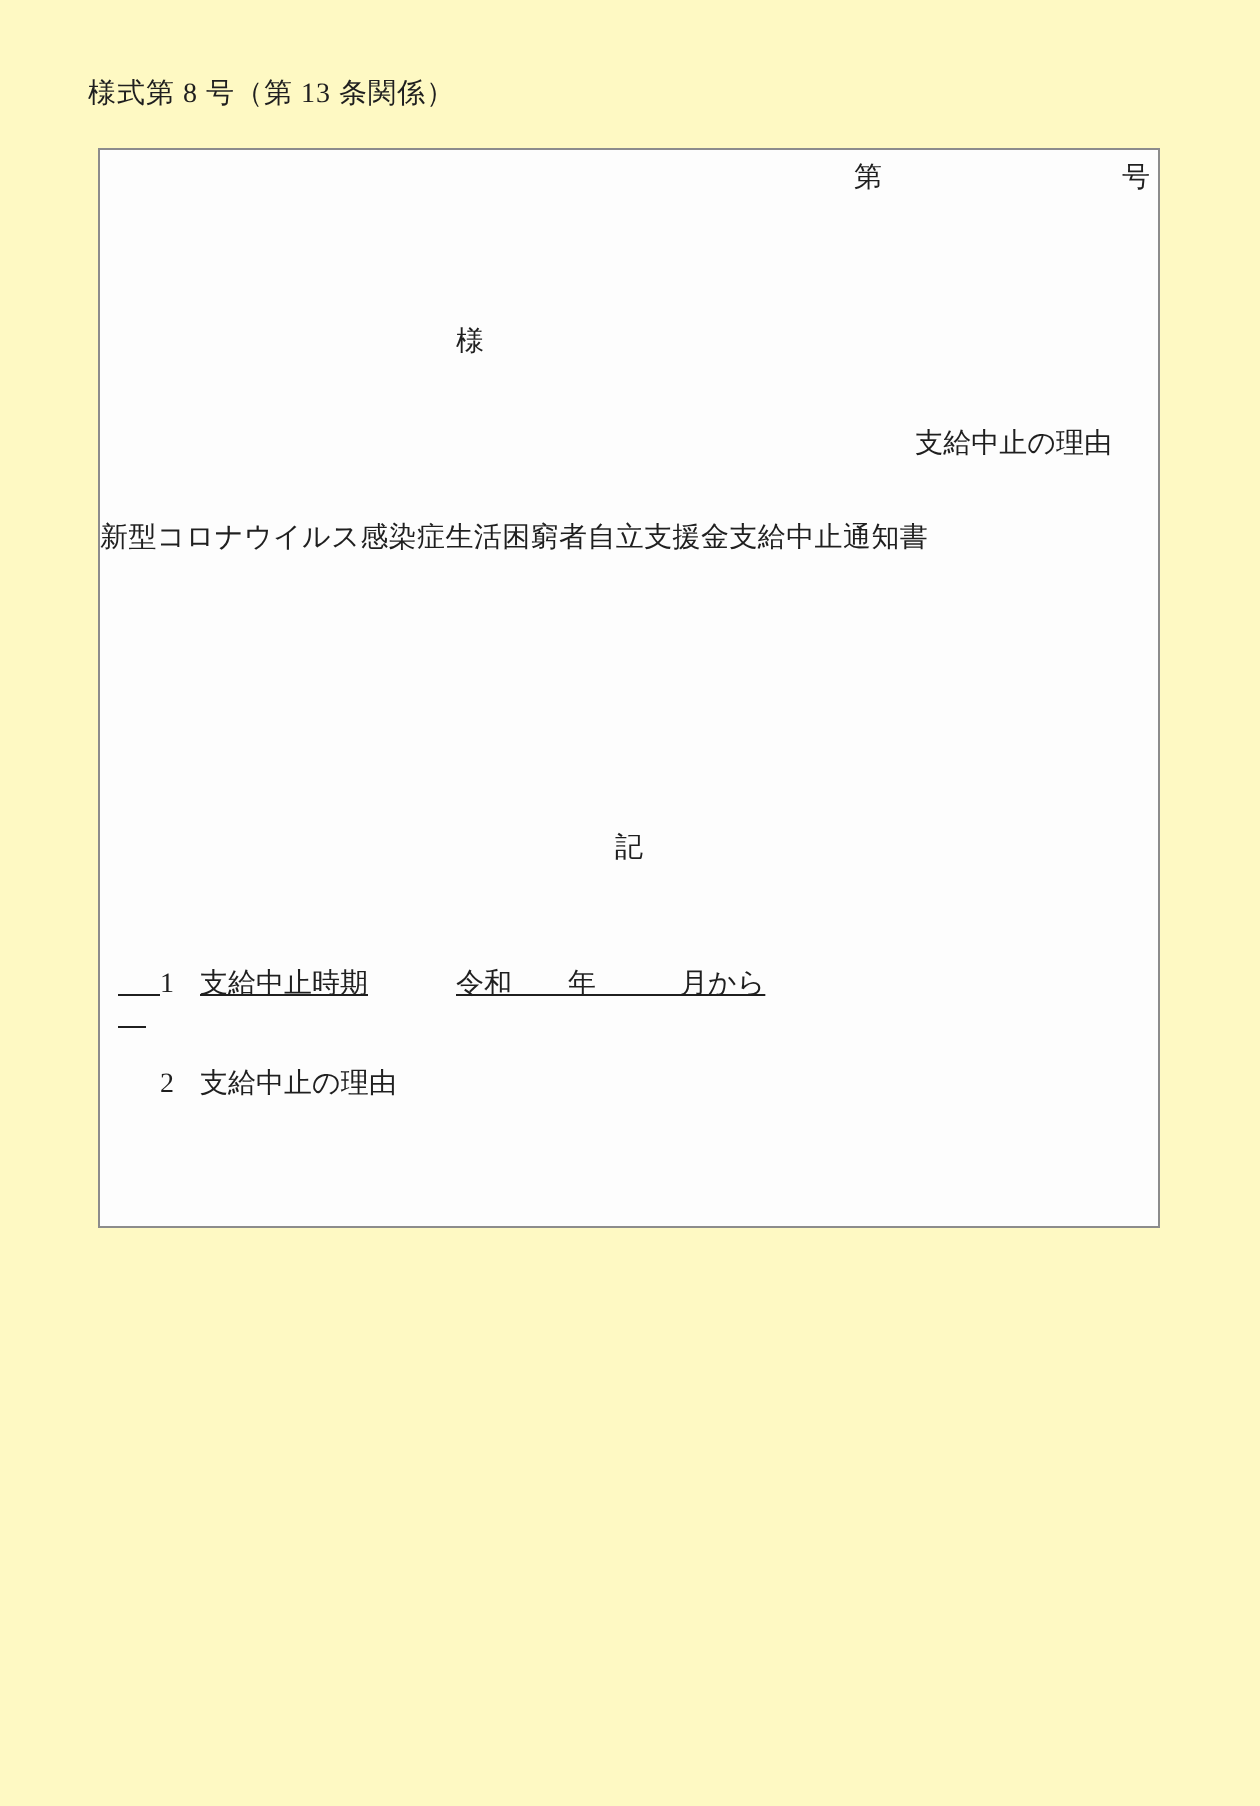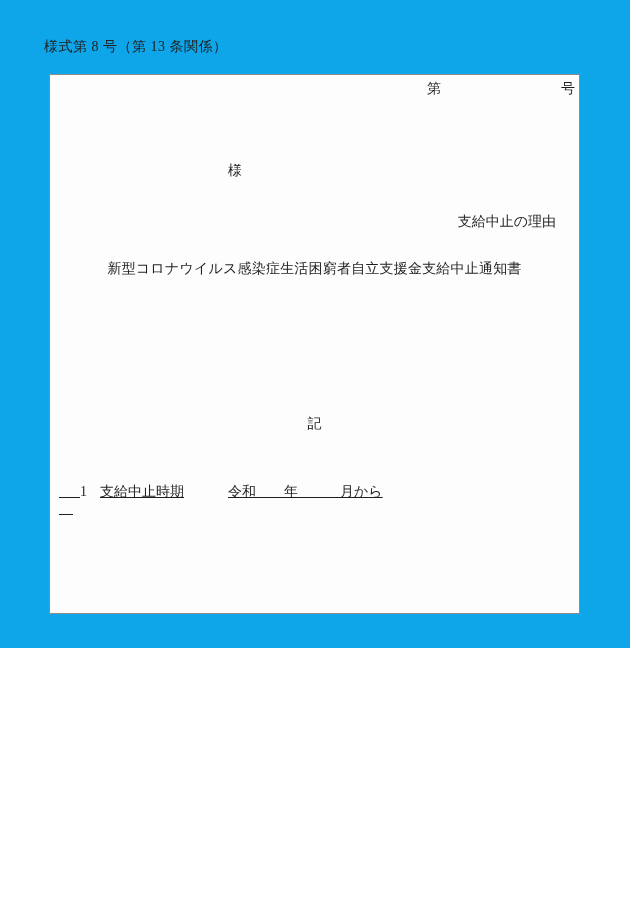--- a/index.html
+++ b/index.html
@@ -3,22 +3,22 @@
 <meta charset="utf-8">
 <style>
   html, body {
     margin: 0;
     padding: 0;
     background: #ffffff;
   }
   .page {
     position: relative;
     width: 630px;
-    height: 648px;
-    background: #0ea5e9;
+    height: 903px;
+    background: #fef9c3;
     font-family: "Liberation Serif", "DejaVu Serif", serif;
     color: #1f1f1f;
     font-size: 14px;
     overflow: hidden;
   }
   .form-label {
     position: absolute;
     left: 44px;
     top: 38px;
     letter-spacing: 0.5px;
@@ -57,21 +57,21 @@
   .sender {
     position: absolute;
     top: 138px;
     right: 23px;
   }
   .doc-title {
     position: absolute;
     top: 185px;
     left: 0;
     right: 0;
-    text-align: center;
+    text-align: left;
     letter-spacing: 0.2px;
   }
   .body-text {
     position: absolute;
     top: 234px;
     left: 10px;
     width: 512px;
     line-height: 28px;
     text-align: justify;
     white-space: pre-wrap;
@@ -121,15 +121,18 @@
 
     <div class="doc-title">新型コロナウイルス感染症生活困窮者自立支援金支給中止通知書</div>
 
 
     <div class="ki-heading">記</div>
 
     <div class="item item-1">
       <span class="num">1</span><span class="label">支給中止時期</span><span class="value">令和　　年　　　月から</span>
     </div>
 
+    <div class="item item-2">
+      <span class="num">2</span><span class="label">支給中止の理由</span><span class="value"></span>
+    </div>
 
   </div>
 </div>
 
 </body></html>

